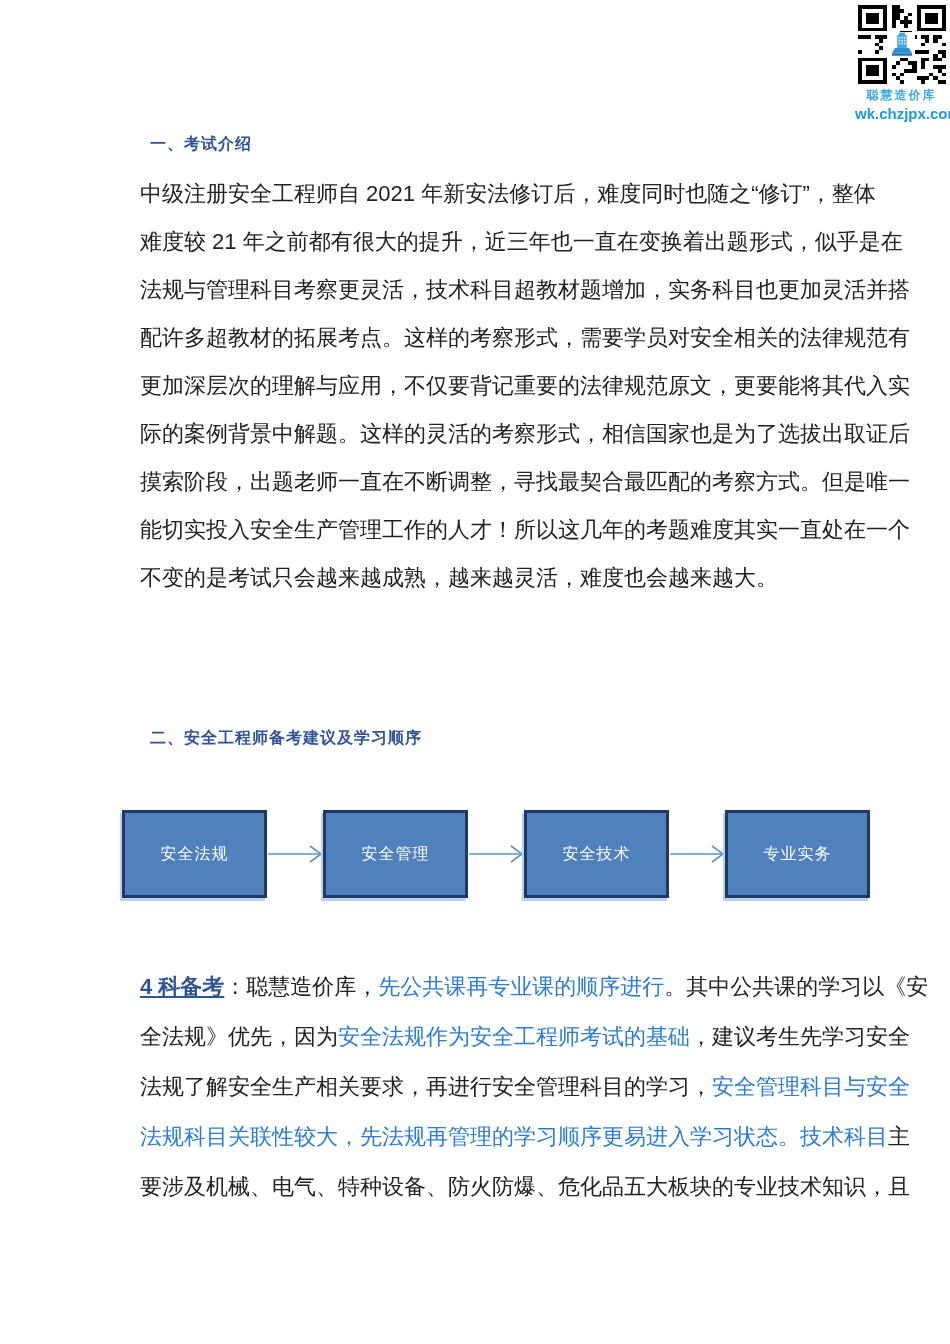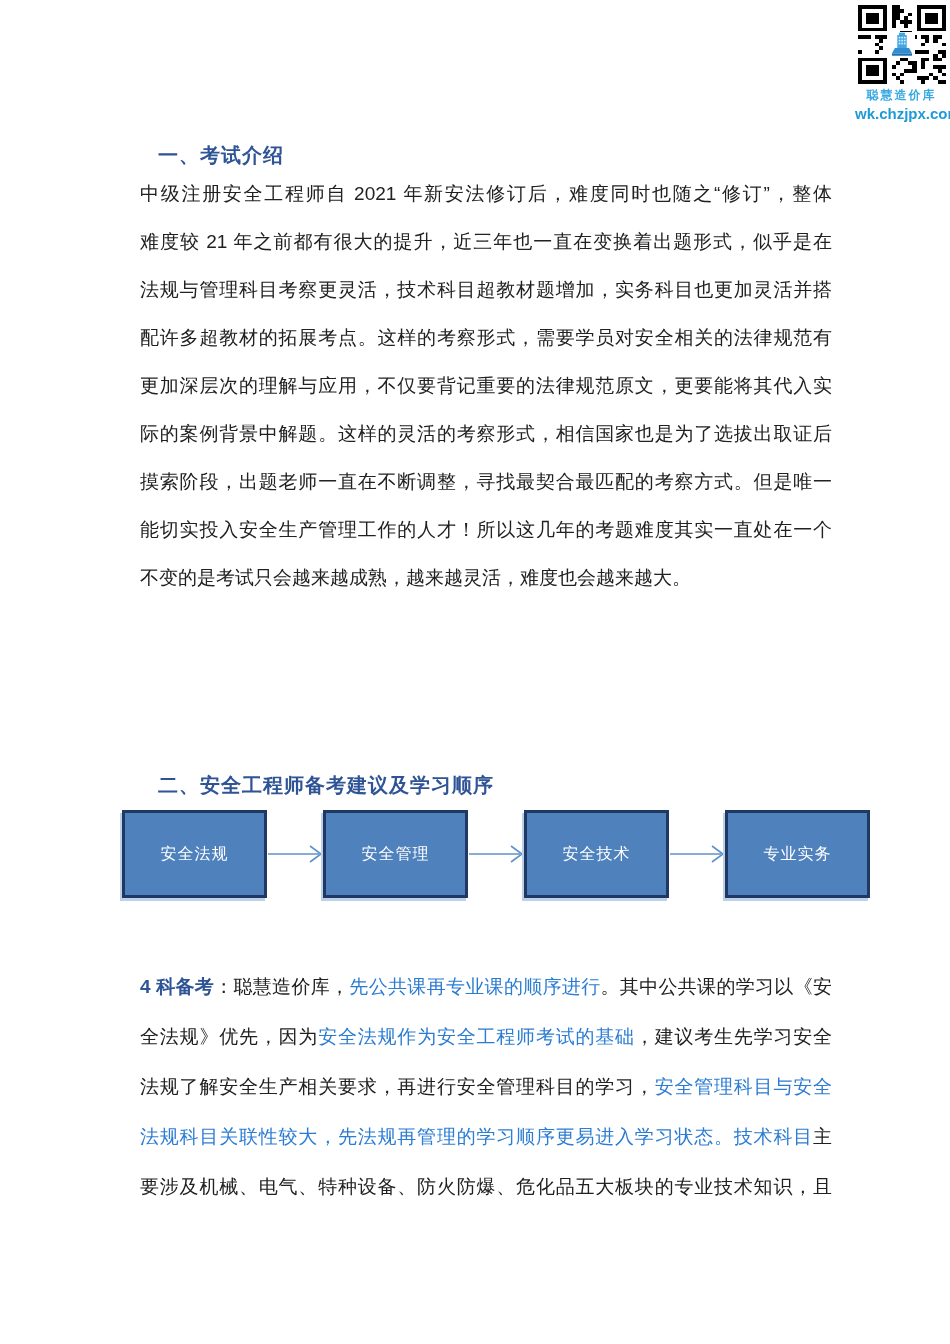--- a/index.html
+++ b/index.html
@@ -3,37 +3,37 @@
 <meta charset="utf-8">
 <style>
   html,body{margin:0;padding:0;}
   body{background:#e8e8e8;font-family:"Liberation Sans",sans-serif;}
   .page{
     position:relative;width:950px;height:1344px;margin:0 auto;
     background:#ffffff;overflow:hidden;
     color:var(--text);
   }
   .heading{
-    position:absolute;left:142px;margin:16px;
-    font-size:20px;font-weight:700;color:var(--heading);
+    position:absolute;left:142px;margin:8px;
+    font-size:16px;font-weight:700;color:var(--heading);
     letter-spacing:1px;white-space:nowrap;
   }
   #h1{top:126px;}
-  #h2{top:756px;text-align:center;}
+  #h2{top:720px;text-align:center;}
   .para{position:absolute;left:140px;width:692px;}
   #para1{top:170px;}
   #para2{top:962px;}
   .ln{
-    font-size:19px;color:var(--text);
+    font-size:22px;color:var(--text);
     height:48px;line-height:48px;white-space:nowrap;
     text-align:justify;text-align-last:justify;
   }
   #para2 .ln{height:50px;line-height:50px;}
   .ln.noj{text-align-last:left;}
-  .run-strong{color:var(--heading);font-weight:700;}
+  .run-strong{color:var(--heading);font-weight:700;text-decoration:underline;}
   .run-link{color:var(--link);}
   .run-text{color:var(--text);}
 
   
   .flow{
     position:absolute;left:122px;top:808px;width:753px;height:92px;
     display:flex;align-items:center;justify-content:flex-start;
   }
   .fbox{
     width:145px;height:88px;box-sizing:border-box;

